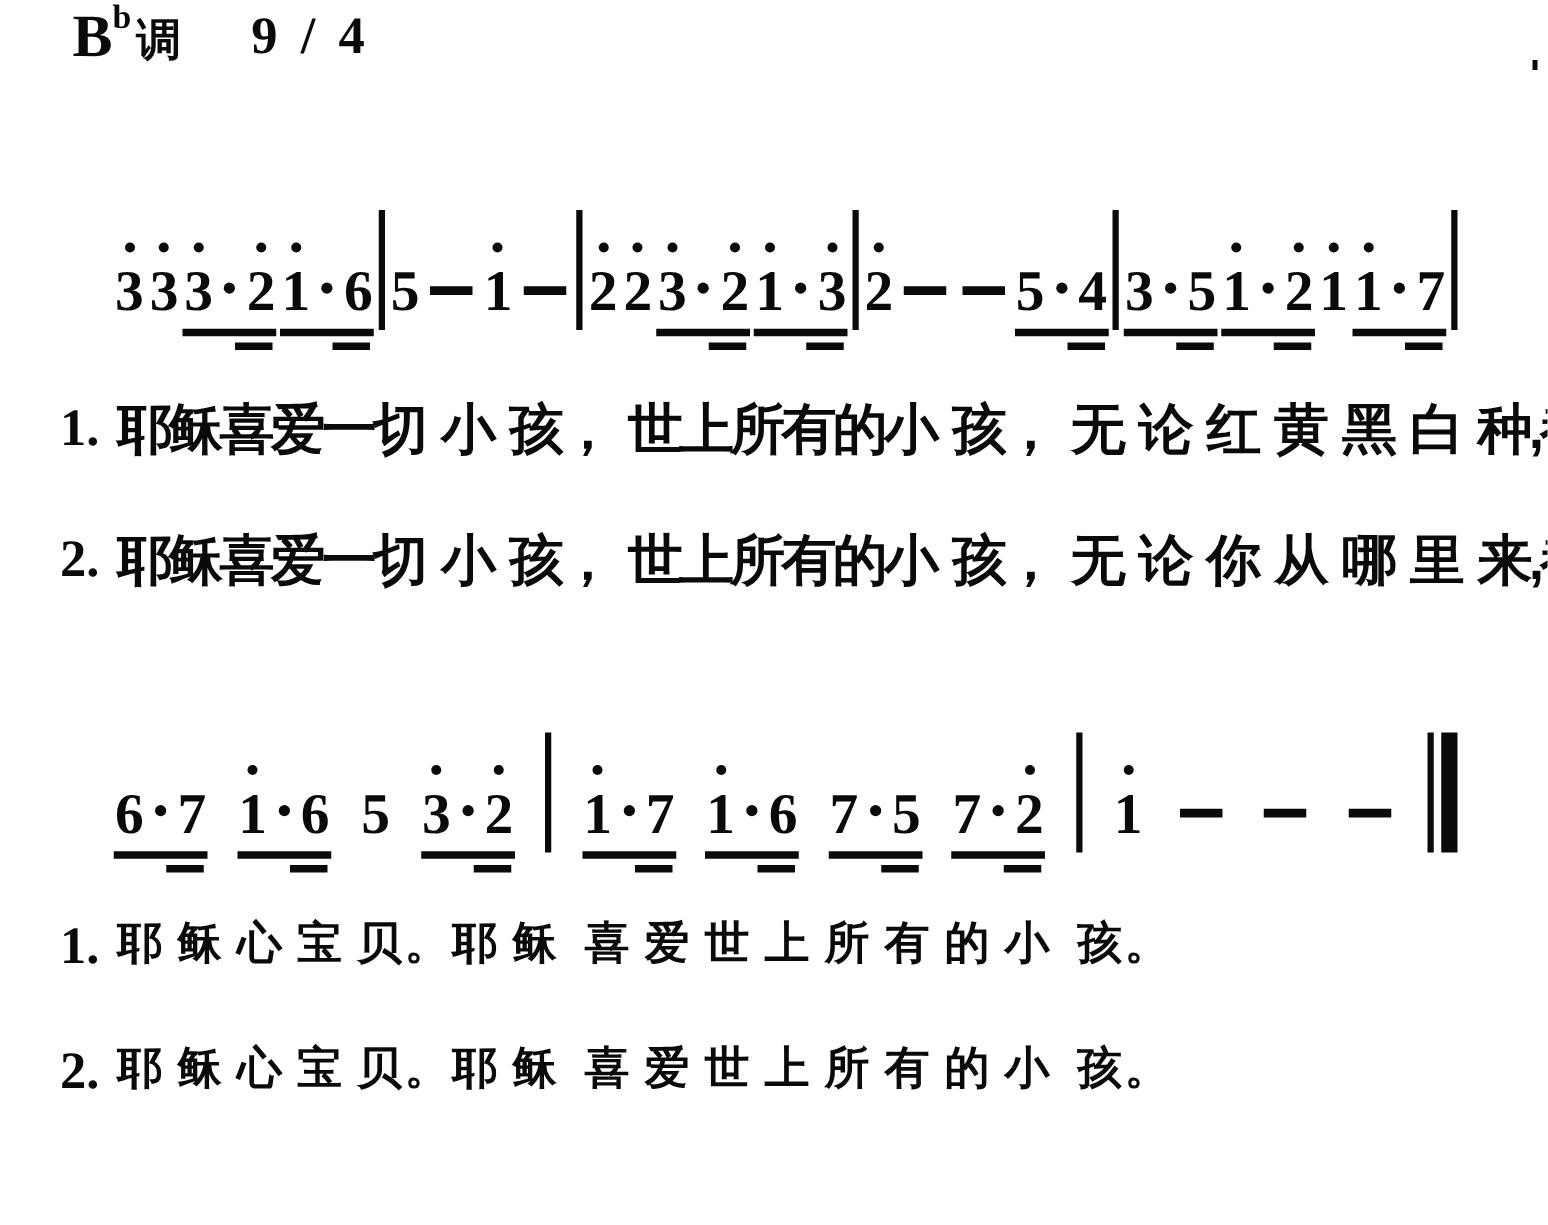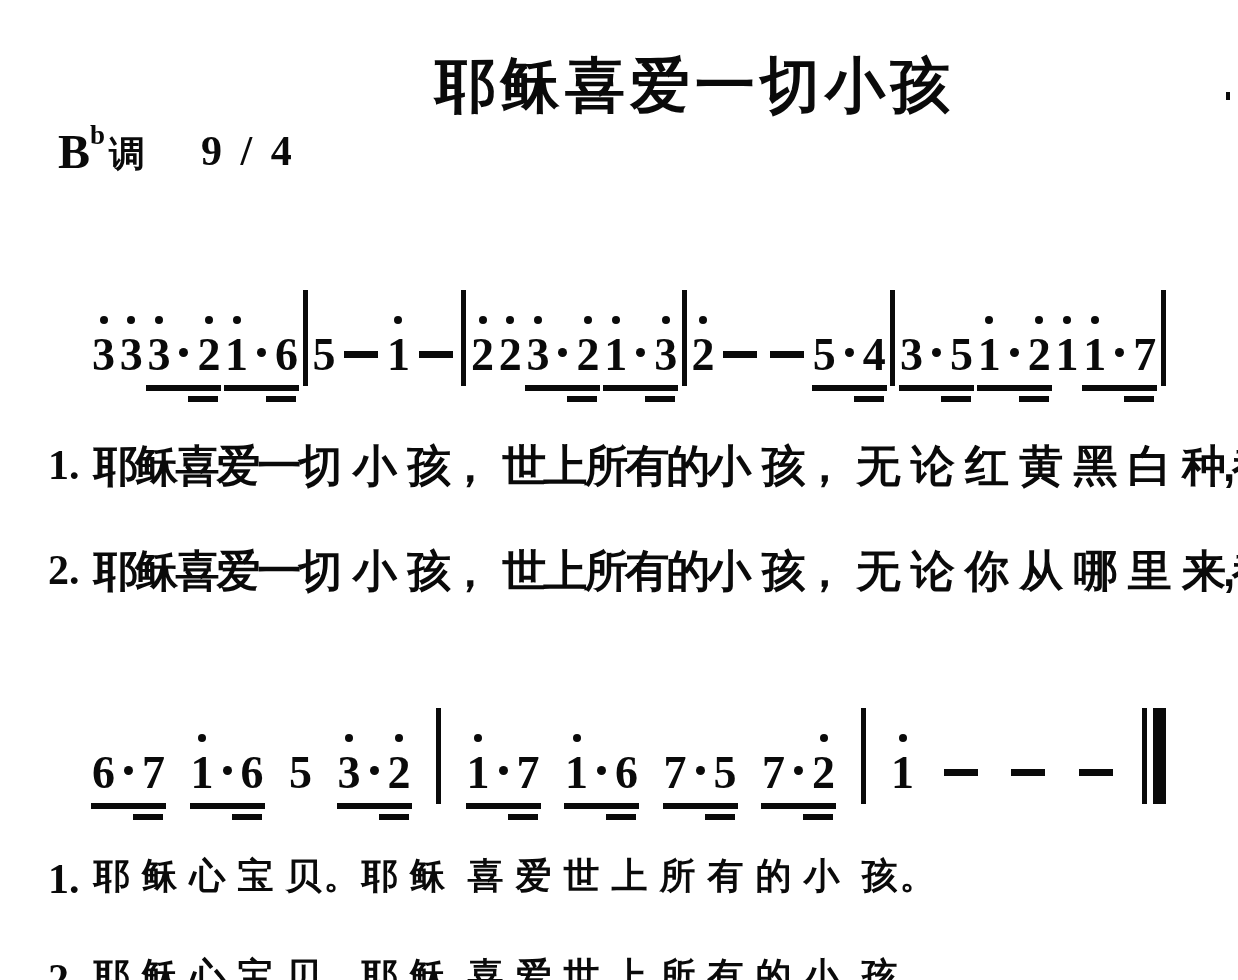--- a/index.html
+++ b/index.html
@@ -49,21 +49,20 @@
   #lyric3{margin-top:58px;}
   #lyric4{margin-top:50px;}
 
   .speck{position:absolute;left:1226px;top:42px;width:4px;height:8px;background:#0a0a0a;}
 </style>
 </head>
 <body>
 
 <div class="page">
 
-  <h1 class="title">耶稣喜爱一切小孩</h1>
 
   <div class="keysig">
     <span class="kl">B</span>
     <span class="kf">b</span>
     <span class="kc">调</span>
     <span class="kt">9 / 4</span>
   </div>
 
   <div class="music-row" id="music1">
       <div class="note">

